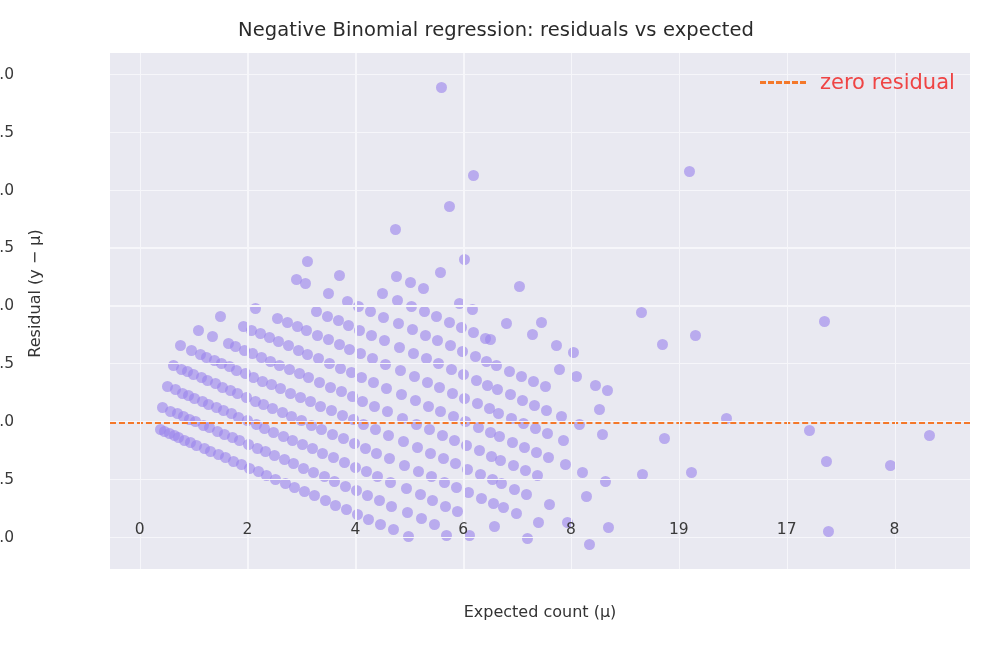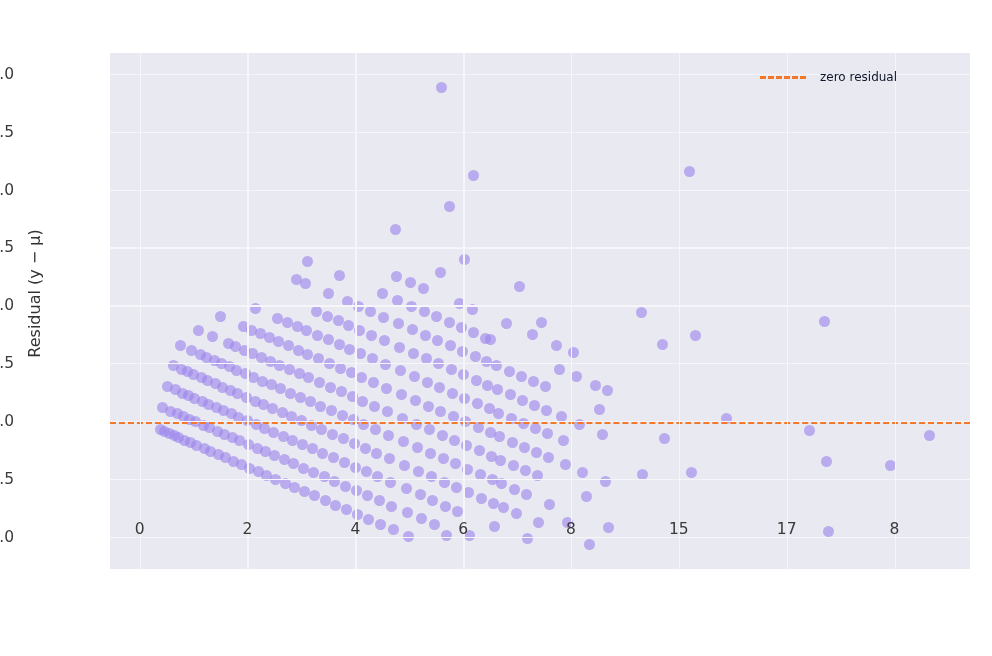--- a/index.html
+++ b/index.html
@@ -59,27 +59,28 @@
   }
 
   
   #legend{
     position:absolute;left:760px;top:70px;
     display:flex;align-items:center;gap:14px;
   }
   #legend-dash{
     width:46px;height:0;border-top:3.4px dashed #f4782a;
   }
-  #legend-label{font-size:12px;color:#0f172a;}
+  #legend-label{font-size:21px;color:#ef4444;}
 </style>
 </head>
 <body>
 
 <div id="figure">
 
+  <div id="title">Negative Binomial regression: residuals vs expected</div>
 
   <div id="axes">
     <div id="plotcanvas">
         <div class="pt" style="left: 50.1442px; top: 376.703px; background: rgb(155, 133, 236); opacity: 0.62;"></div>
         <div class="pt" style="left: 52.3009px; top: 354.49px; background: rgb(155, 133, 236); opacity: 0.62;"></div>
         <div class="pt" style="left: 54.4577px; top: 378.554px; background: rgb(155, 133, 236); opacity: 0.62;"></div>
         <div class="pt" style="left: 57.6928px; top: 333.665px; background: rgb(155, 133, 236); opacity: 0.62;"></div>
         <div class="pt" style="left: 59.3103px; top: 380.637px; background: rgb(155, 133, 236); opacity: 0.62;"></div>
         <div class="pt" style="left: 60.9279px; top: 358.192px; background: rgb(155, 133, 236); opacity: 0.62;"></div>
         <div class="pt" style="left: 63.0846px; top: 312.839px; background: rgb(155, 133, 236); opacity: 0.62;"></div>
@@ -440,20 +441,21 @@
       <div class="gridline v" style="left: 29.6552px;"></div>
       <div class="gridline v" style="left: 137.492px;"></div>
       <div class="gridline v" style="left: 245.329px;"></div>
       <div class="gridline v" style="left: 353.166px;"></div>
       <div class="gridline v" style="left: 461.003px;"></div>
       <div class="gridline v" style="left: 568.84px;"></div>
       <div class="gridline v" style="left: 676.677px;"></div>
       <div class="gridline v" style="left: 784.514px;"></div>
     </div>
 
+  <div id="xlabel">Expected count (μ)</div>
   <div id="ylabel">Residual (y − μ)</div>
 
   <div id="legend">
     <div id="legend-dash"></div>
     <div id="legend-label">zero residual</div>
   </div>
 
 <div class="ytick" style="top: 536.605px;">−5.0</div>
     <div class="ytick" style="top: 478.758px;">−2.5</div>
     <div class="ytick" style="top: 420.91px;">0.0</div>
@@ -461,16 +463,16 @@
     <div class="ytick" style="top: 305.215px;">5.0</div>
     <div class="ytick" style="top: 247.368px;">7.5</div>
     <div class="ytick" style="top: 189.52px;">10.0</div>
     <div class="ytick" style="top: 131.673px;">12.5</div>
     <div class="ytick" style="top: 73.8251px;">15.0</div>
     <div class="xtick" style="left: 139.655px;">0</div>
     <div class="xtick" style="left: 247.492px;">2</div>
     <div class="xtick" style="left: 355.329px;">4</div>
     <div class="xtick" style="left: 463.166px;">6</div>
     <div class="xtick" style="left: 571.003px;">8</div>
-    <div class="xtick" style="left: 678.84px;">15</div>
+    <div class="xtick" style="left: 678.84px;">19</div>
     <div class="xtick" style="left: 786.677px;">17</div>
     <div class="xtick" style="left: 894.514px;">8</div>
   </div>
 
 </body></html>

